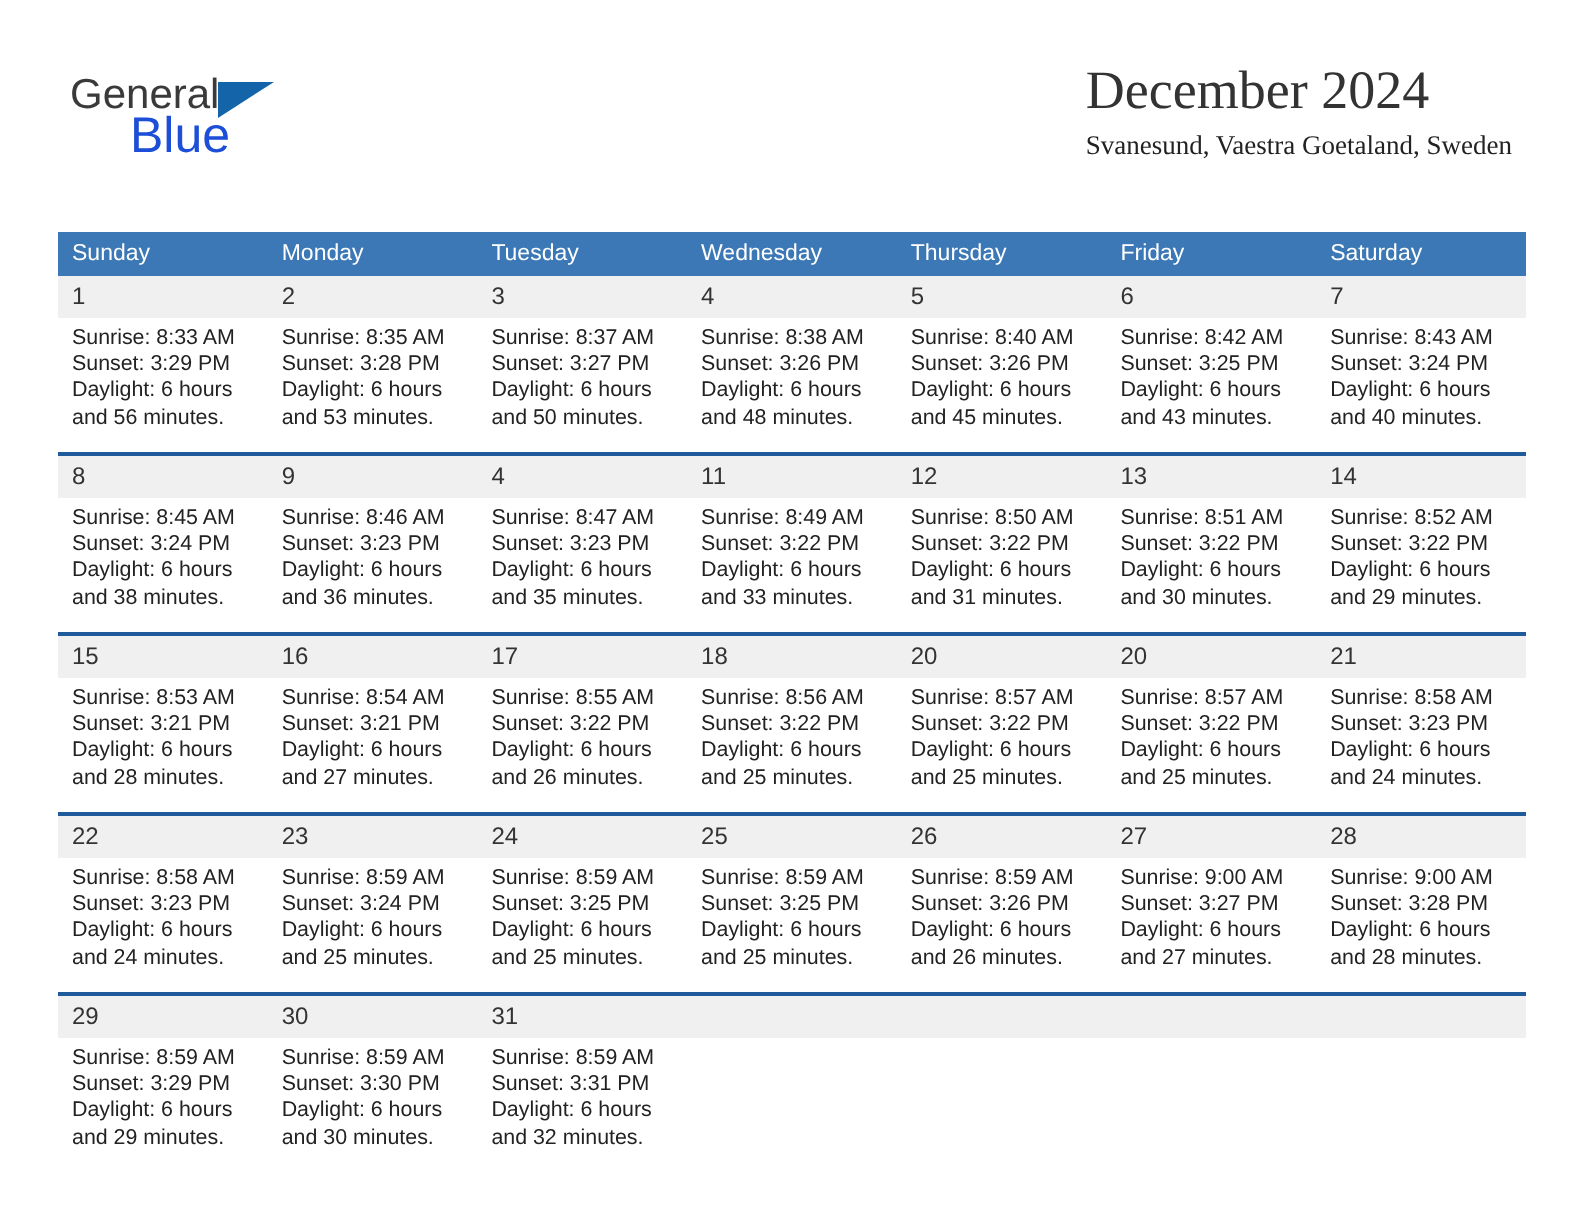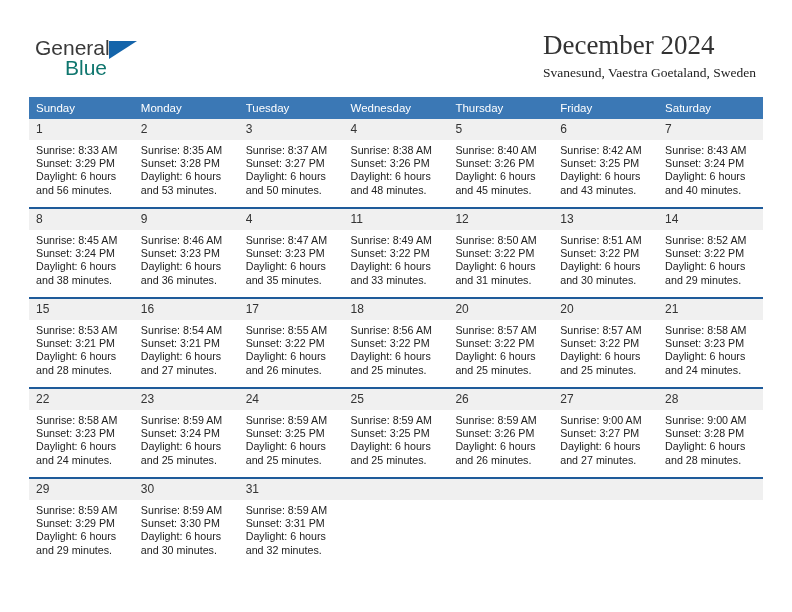--- a/index.html
+++ b/index.html
@@ -42,22 +42,22 @@
     top: 0;
     font-size: 21px;
     color: #3a3a3a;
     letter-spacing: 0px;
     line-height: 24px;
   }
   .logo-blue {
     position: absolute;
     left: 30px;
     top: 20px;
-    font-size: 21px;
-    color: #0f766e;
+    font-size: 25px;
+    color: #1d4ed8;
     line-height: 24px;
   }
   .logo-triangle {
     position: absolute;
     left: 74px;
     top: 5px;
     width: 0;
     height: 0;
     border-left: 28px solid #1464aa;
     border-bottom: 18px solid transparent;
@@ -81,21 +81,21 @@
     font-size: 13.5px;
     color: #222222;
     line-height: 17px;
     white-space: nowrap;
   }
 
   
   .calendar {
     position: absolute;
     left: 29px;
-    top: 97px;
+    top: 116px;
     width: 734px;
   }
   .cal-table {
     width: 734px;
     border-collapse: collapse;
     table-layout: fixed;
   }
   .cal-table th {
     background: #3b78b5;
     color: #ffffff;

